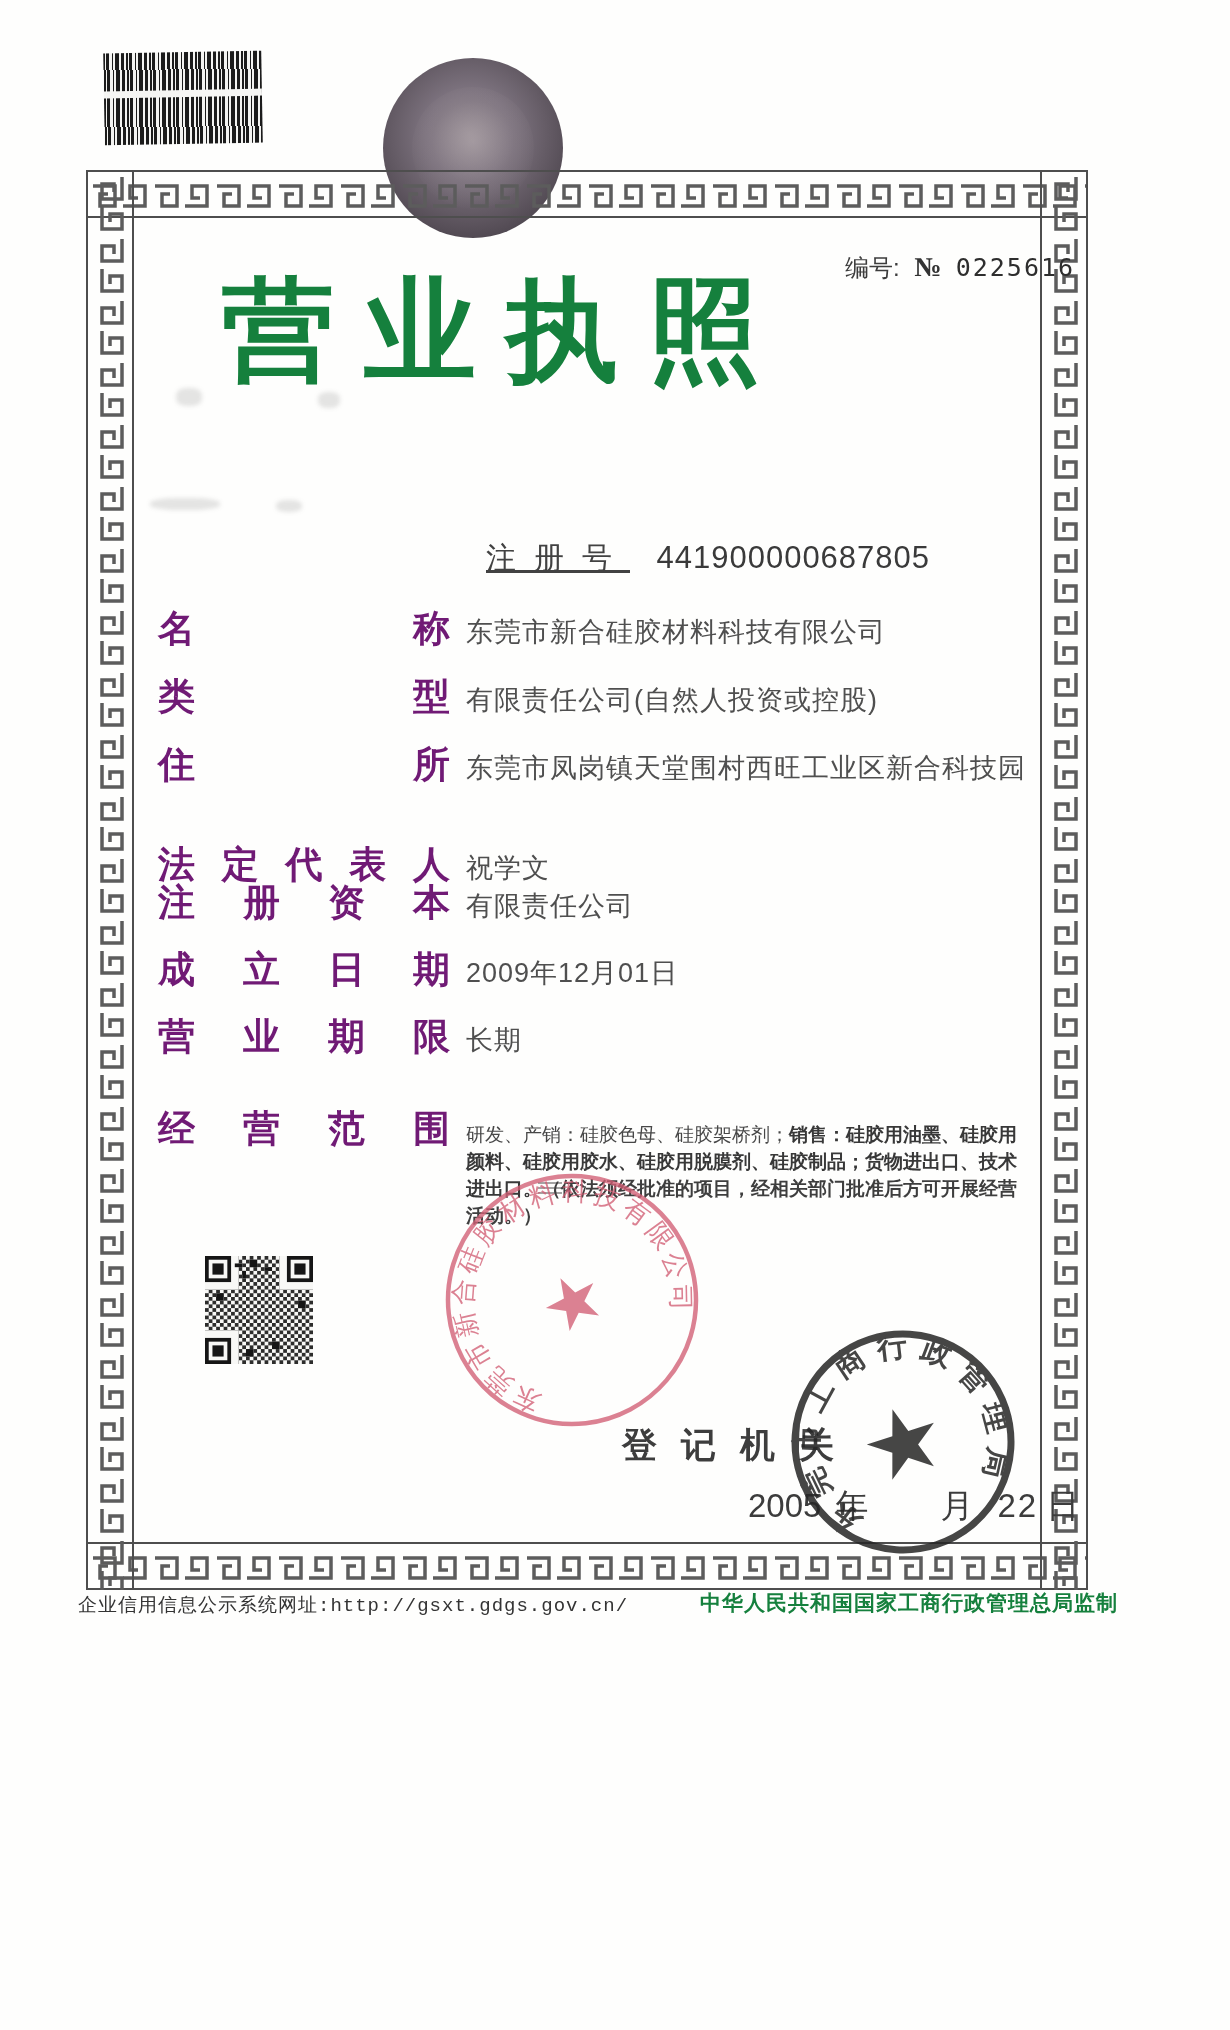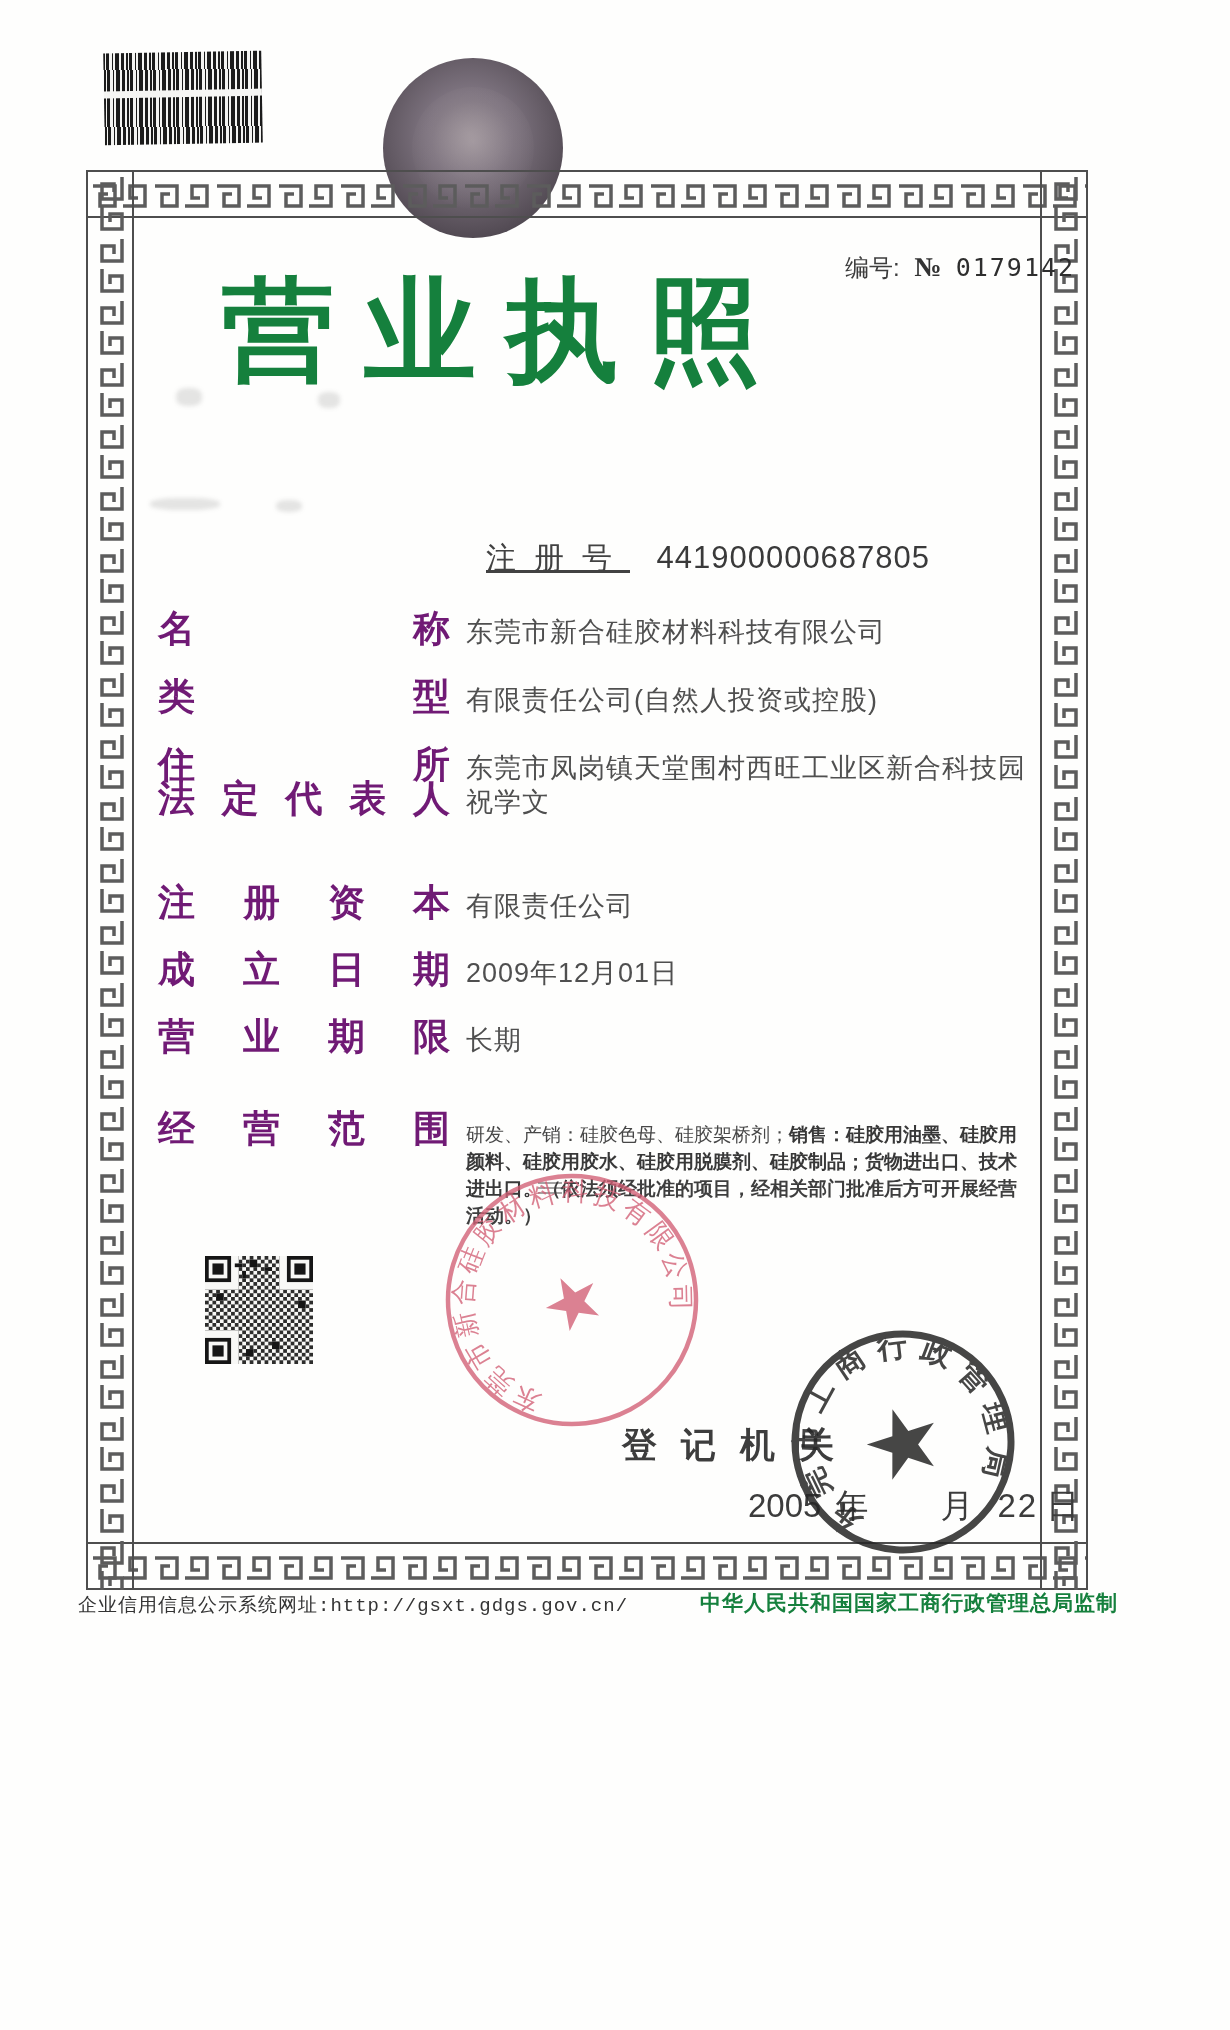--- a/index.html
+++ b/index.html
@@ -55,21 +55,21 @@
     width:292px;font-size:37px;font-weight:700;color:#701a75;
     text-align:justify;text-align-last:justify;flex:none;
   }
   .row .val{margin-left:16px;font-size:27px;color:#4f4f4f;white-space:nowrap;letter-spacing:1px;}
   .row .val-scope{
     margin-left:16px;width:558px;font-size:19px;line-height:1.42;color:#474747;
     white-space:normal;letter-spacing:0;
   }
   .val-scope .bold{font-weight:700;color:#383838;}
   .val-scope .semibold{font-weight:600;color:#3e3e3e;}
-  .r-name{top:604px;} .r-type{top:672px;} .r-addr{top:740px;} .r-legal{top:774px;}
+  .r-name{top:604px;} .r-type{top:672px;} .r-addr{top:740px;} .r-legal{top:840px;}
   .r-capital{top:878px;} .r-founded{top:945px;} .r-term{top:1012px;} .r-scope{top:1104px;justify-content:center;}
   
   .qr{position:absolute;left:205px;top:1256px;width:108px;height:108px;}
   .red-seal{position:absolute;left:430px;top:1158px;width:284px;height:284px;}
   .black-stamp{position:absolute;left:783px;top:1322px;width:240px;height:240px;}
   .registrar-label{
     position:absolute;left:622px;top:1422px;font-size:35px;font-weight:700;
     letter-spacing:24px;color:#3d3d3d;white-space:nowrap;
   }
   .date-line{position:absolute;left:748px;top:1484px;font-size:33px;color:#3c3c3c;white-space:nowrap;}
@@ -136,21 +136,21 @@
     <div class="strip strip-right">
       <svg>
           <rect width="100%" height="100%" fill="url(#meander-v)"></rect>
         </svg>
     </div>
   </div>
 
   <div class="serial">
     <span class="s-label">编号:</span>
     <span class="s-no">№</span>
-    <span class="s-num">0179142</span>
+    <span class="s-num">0225616</span>
   </div>
 
   <div class="license-title">营业执照</div>
 
   <div class="reg-line">
     <span class="r-label">注册号</span>
     <span class="r-num">441900000687805</span>
   </div>
 
   <div class="row r-name">

